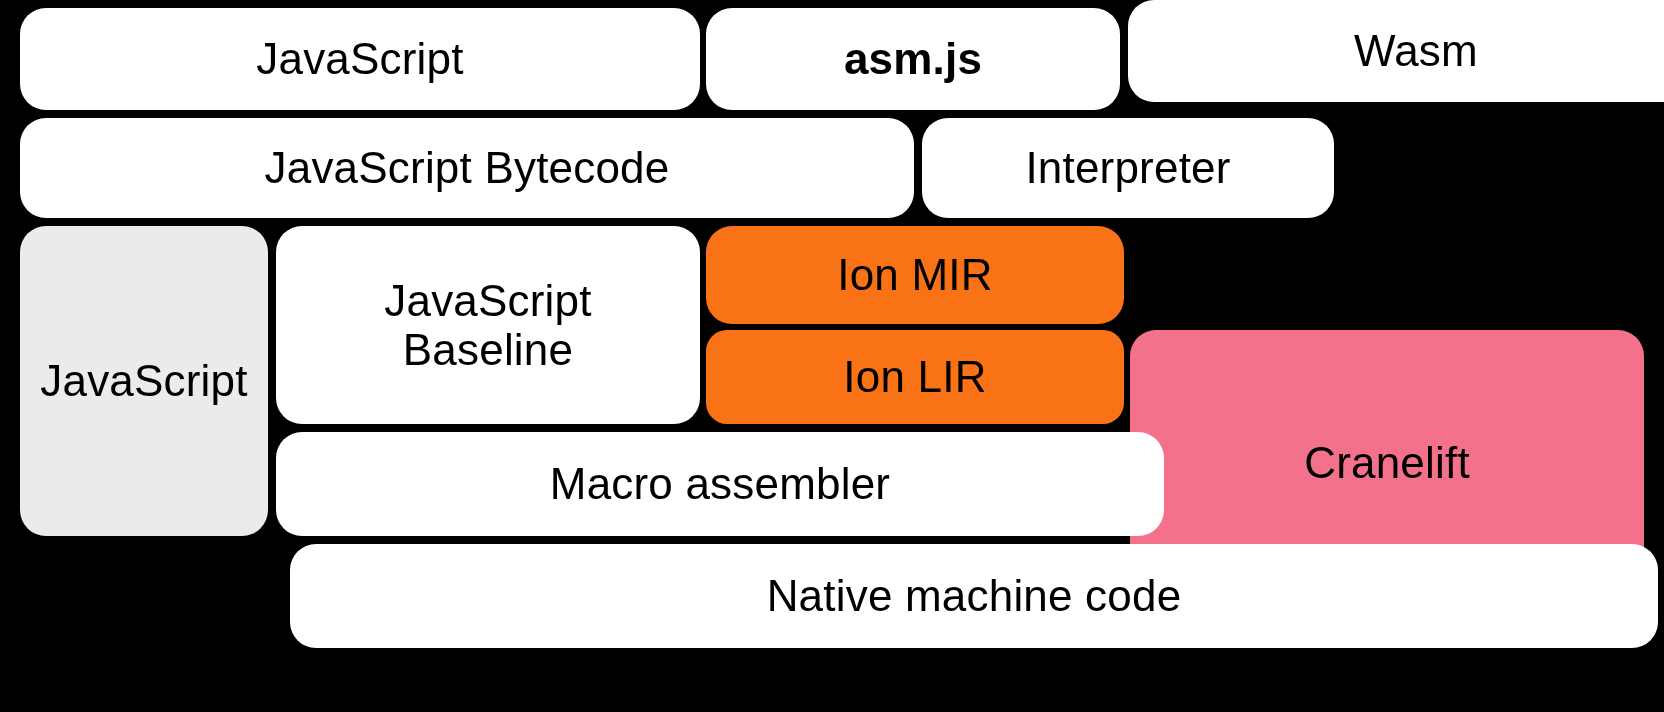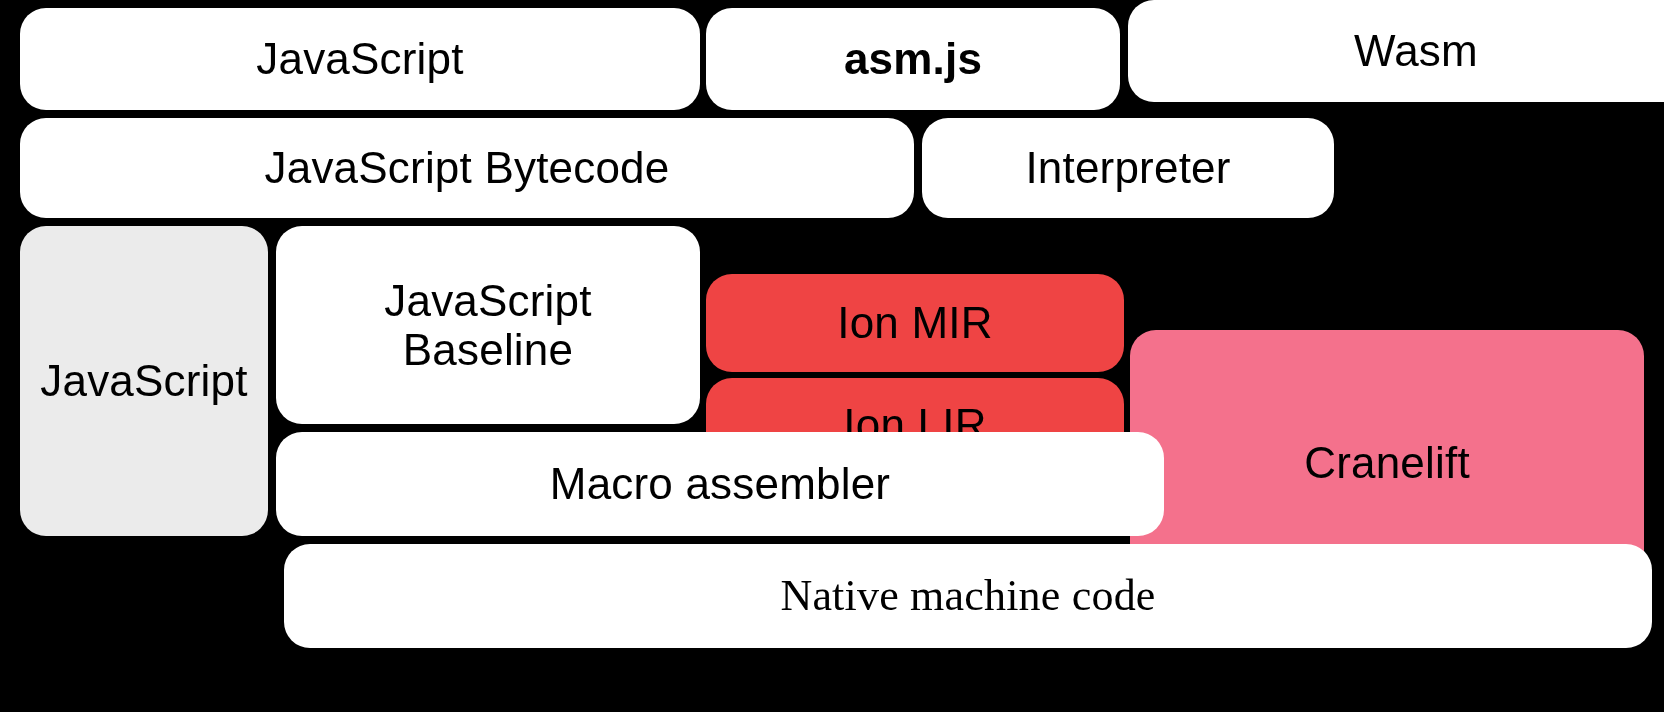--- a/index.html
+++ b/index.html
@@ -31,33 +31,33 @@
     font-size: 44px;
     line-height: 1.12;
     letter-spacing: 0.2px;
     font-weight: 400;
     white-space: pre-line;
     padding: 4px 10px;
     user-select: none;
   }
   .fill-white  { background: #ffffff; }
   .fill-gray   { background: #ebebeb; }
-  .fill-green  { background: #ef4444; margin-top: 48px; }
+  .fill-green  { background: #f97316; }
   .fill-pink   { background: #f4718c; }
 </style>
 </head>
 <body>
 
 <div id="stack" style="background: rgb(0, 0, 0); padding-left: 36px;">
     <div class="node fill-white" style="left: 20px; top: 8px; width: 680px; height: 102px;">JavaScript</div>
     <div class="node fill-white" style="left: 706px; top: 8px; width: 414px; height: 102px; font-weight: bold;">asm.js</div>
     <div class="node fill-white" style="left: 1128px; top: 0; width: 576px; height: 102px;">Wasm</div>
     <div class="node fill-white" style="left: 20px; top: 118px; width: 894px; height: 100px;">JavaScript Bytecode</div>
     <div class="node fill-white" style="left: 922px; top: 118px; width: 412px; height: 100px;">Interpreter</div>
     <div class="node fill-gray" style="left: 20px; top: 226px; width: 248px; height: 310px;">JavaScript</div>
     <div class="node fill-white" style="left: 276px; top: 226px; width: 424px; height: 198px;">JavaScript
 Baseline</div>
     <div class="node fill-green" style="left: 706px; top: 226px; width: 418px; height: 98px;">Ion MIR</div>
-    <div class="node fill-green" style="left: 706px; top: 330px; width: 418px; height: 94px;">Ion LIR</div>
+    <div class="node fill-green" style="left: 706px; top: 330px; width: 418px; height: 94px; border-radius: 21px;">Ion LIR</div>
     <div class="node fill-pink" style="left: 1130px; top: 330px; width: 514px; height: 266px;">Cranelift</div>
     <div class="node fill-white" style="left: 276px; top: 432px; width: 888px; height: 104px;">Macro assembler</div>
-    <div class="node fill-white" style="left: 284px; top: 544px; width: 1368px; height: 104px; font-family: Liberation Serif, serif;">Native machine code</div>
+    <div class="node fill-white" style="left: 290px; top: 544px; width: 1368px; height: 104px;">Native machine code</div>
   </div>
 
 </body></html>

